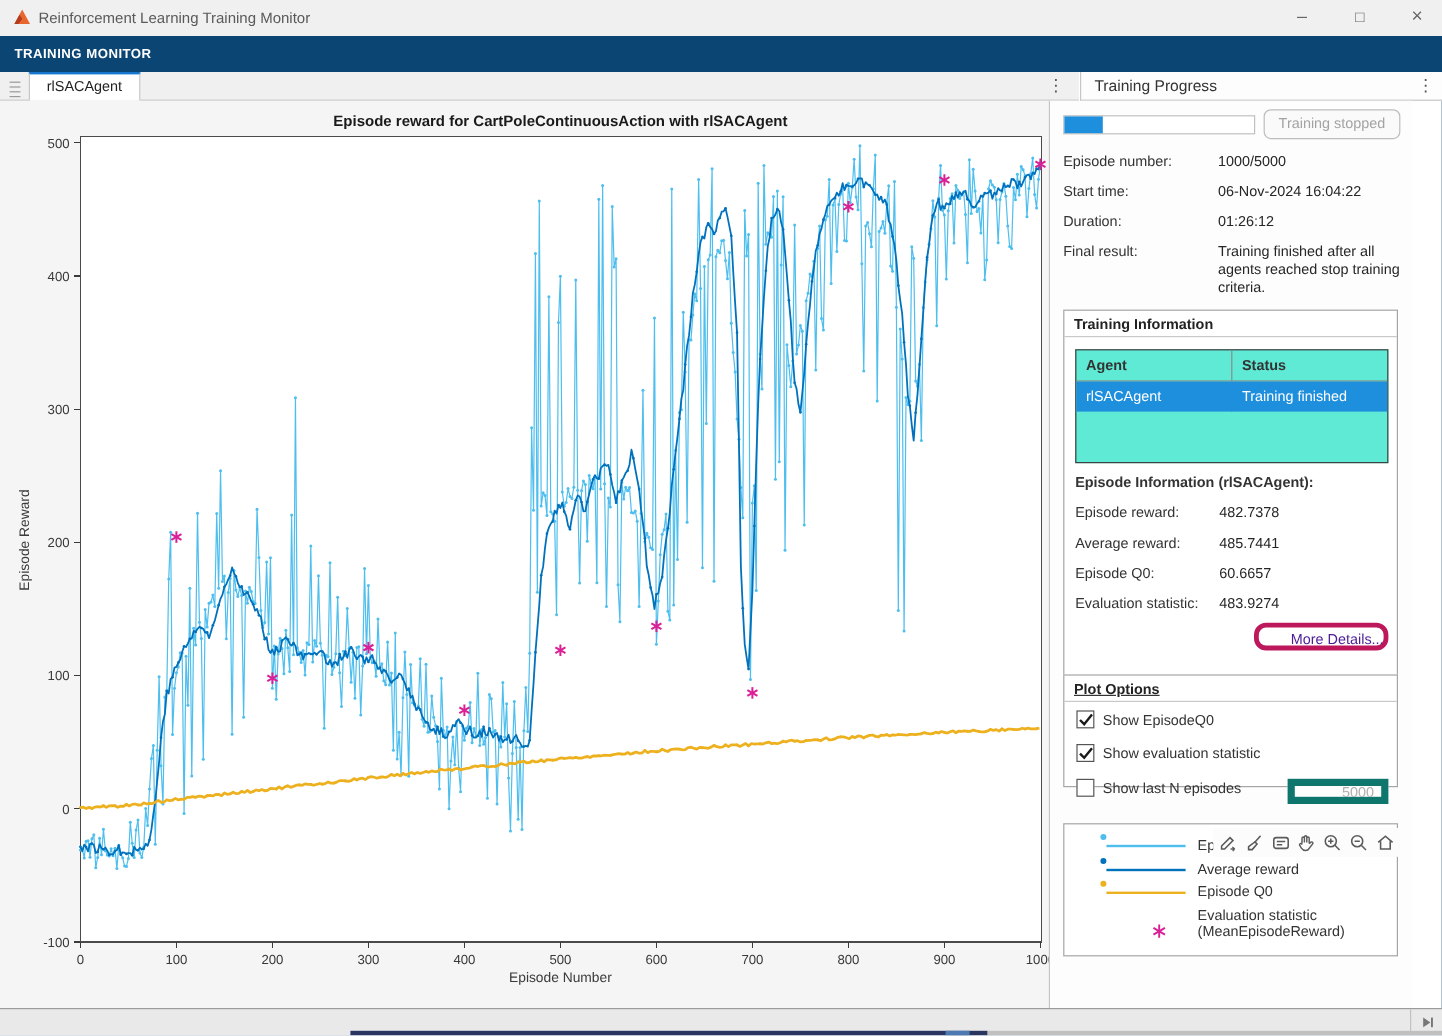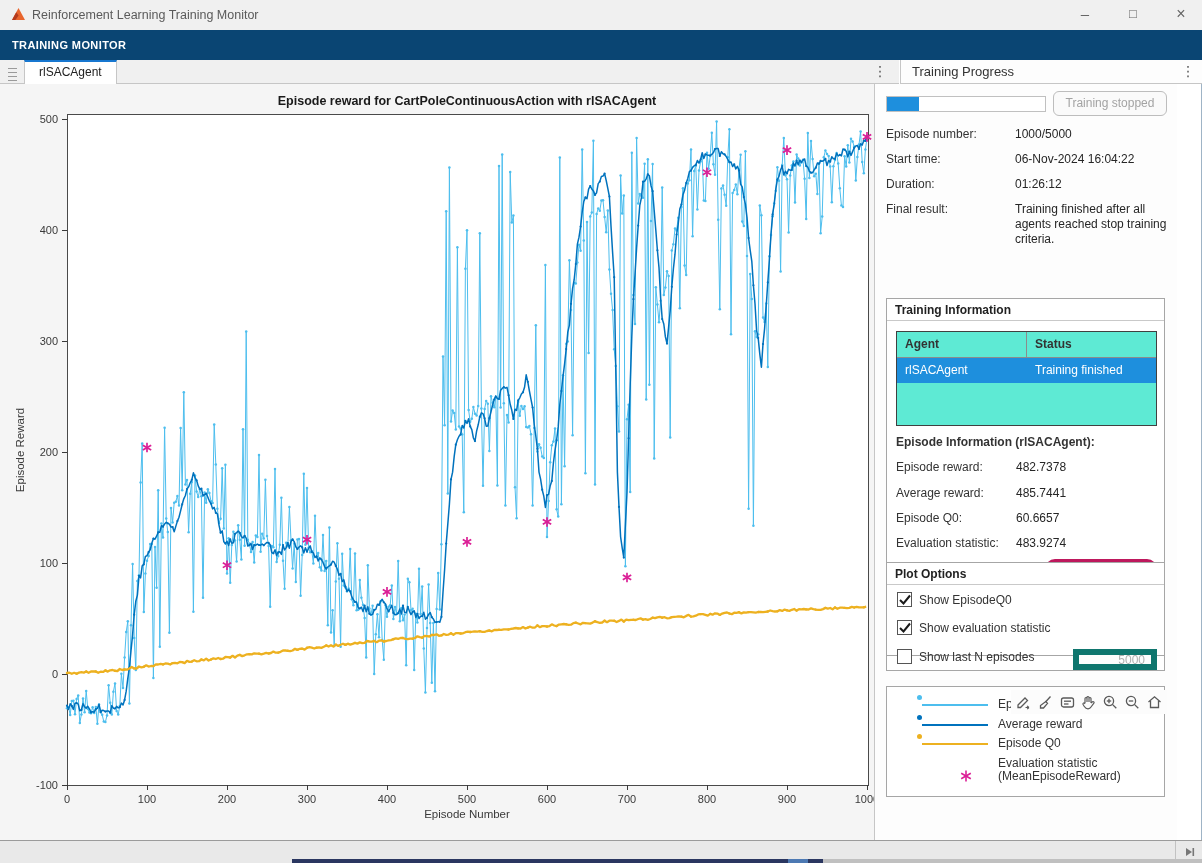--- a/index.html
+++ b/index.html
@@ -38,36 +38,36 @@
           border-left:1px solid #c6c6c6;font-size:12px;color:#333;}
   #progressbar{position:absolute;left:11px;top:12px;width:160px;height:16px;background:#ffffff;border:1px solid #c0c0c0;}
   #progressfill{height:100%;background:#1e8fdd;width:20%;}
   #btn-stopped{position:absolute;left:178px;top:7px;width:114px;height:25px;border:1px solid #bdbdbd;border-radius:6px;
                background:#fafafa;color:#a3a3a3;font-size:12px;text-align:center;line-height:23px;}
   .fieldlbl{position:absolute;left:11px;width:125px;}
   .fieldval{position:absolute;left:140px;width:152px;color:#262626;}
   .secbox{position:absolute;left:11px;width:279px;background:#ffffff;border:1px solid #a6a6a6;}
   .secbox .hdr{height:22px;border-bottom:1px solid #c9c9c9;font-weight:bold;color:#222;padding:4px 0 0 8px;}
   
-  #ti-box{top:174px;height:373px;margin-top:40px;}
+  #ti-box{top:174px;height:373px;}
   #ti-table{position:absolute;left:9px;top:32px;width:261px;height:95px;border:1px solid #404040;background:#5eead4;}
   #ti-table .throw{display:flex;height:26px;border-bottom:1px solid #8c8c8c;font-weight:bold;}
   #ti-table .throw div{padding:5px 0 0 8px;}
   #ti-table .c1{width:130px;border-right:1px solid #8c8c8c;}
   #ti-table .c2{flex:1;}
   #ti-table .drow{display:flex;height:25px;background:#1e8fdd;color:#ffffff;}
   #ti-table .drow div{padding:5px 0 0 8px;}
   #ti-table .drow .c1{border-right:1px solid #1e8fdd;}
   #ep-info-h{position:absolute;left:9px;top:136px;font-weight:bold;}
   .metlbl{position:absolute;left:9px;}
   .metval{position:absolute;left:129px;color:#262626;}
   #btn-more{position:absolute;left:158px;top:260px;width:112px;height:23px;border:4px solid #be185d;border-radius:10px;
             background:#ffffff;text-align:right;line-height:21px;color:#4c1d95;}
   
-  #po-box{top:478px;height:94px;}
+  #po-box{top:478px;height:94px;text-decoration:underline;}
   .cbrow{position:absolute;left:10px;display:flex;align-items:center;}
   .cbx{width:15px;height:15px;border:1.5px solid #555;background:#fff;margin-right:7px;position:relative;flex:none;}
   .cbx svg{position:absolute;left:0px;top:0px;}
   .cbrow span{white-space:nowrap;}
   #lastn{position:absolute;left:186px;top:86px;width:84px;height:21px;border:6px solid #0f766e;background:#fdfdfd;
          color:#b0b0b0;font-size:12px;text-align:right;padding-right:6px;font-family:"Liberation Sans",sans-serif;}
   
   #leg-box{top:602px;height:111px;}
   .legrow{position:absolute;left:0;width:100%;height:18px;}
   .legline{position:absolute;left:35px;top:8px;width:66px;height:2px;}

